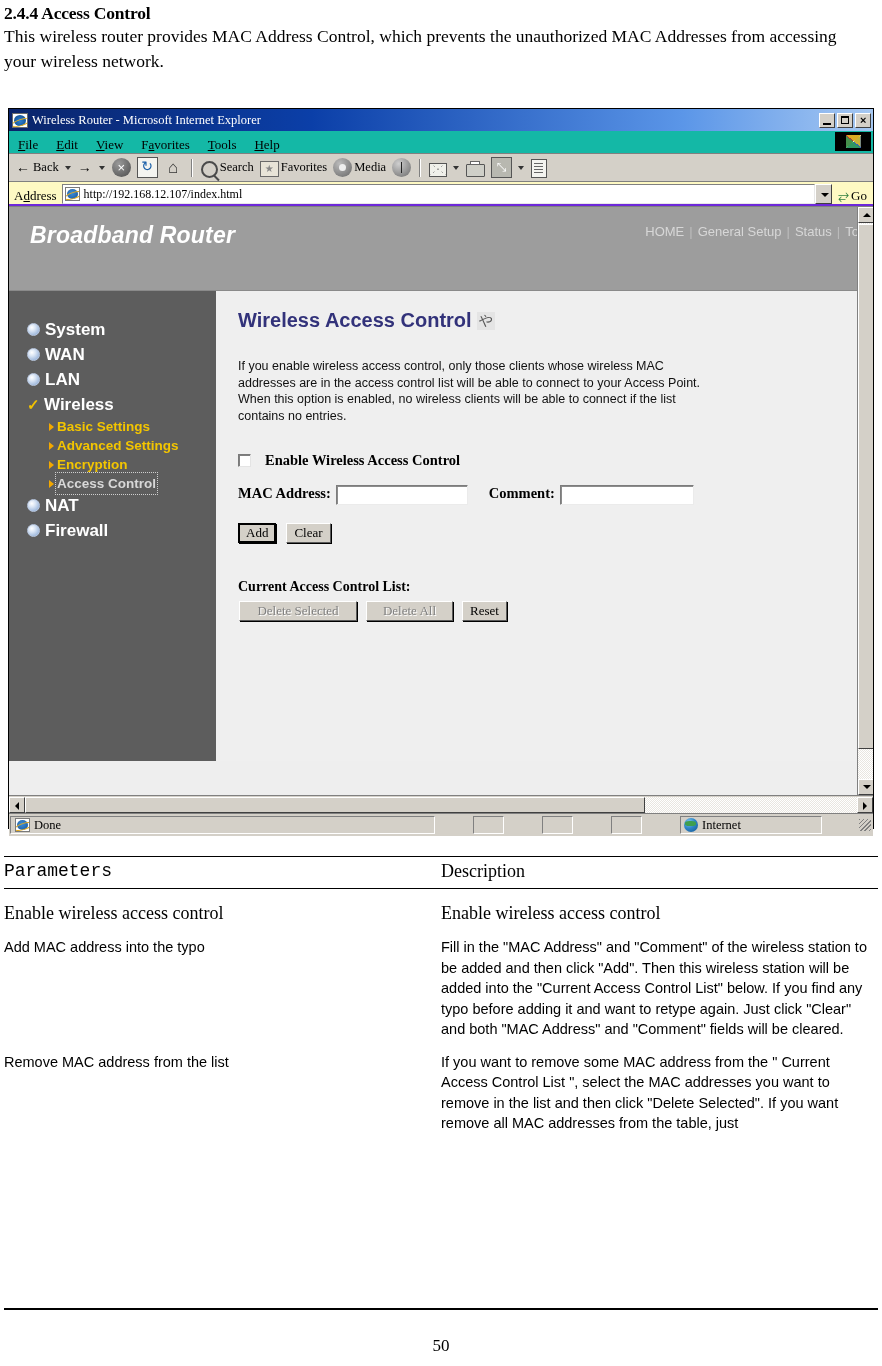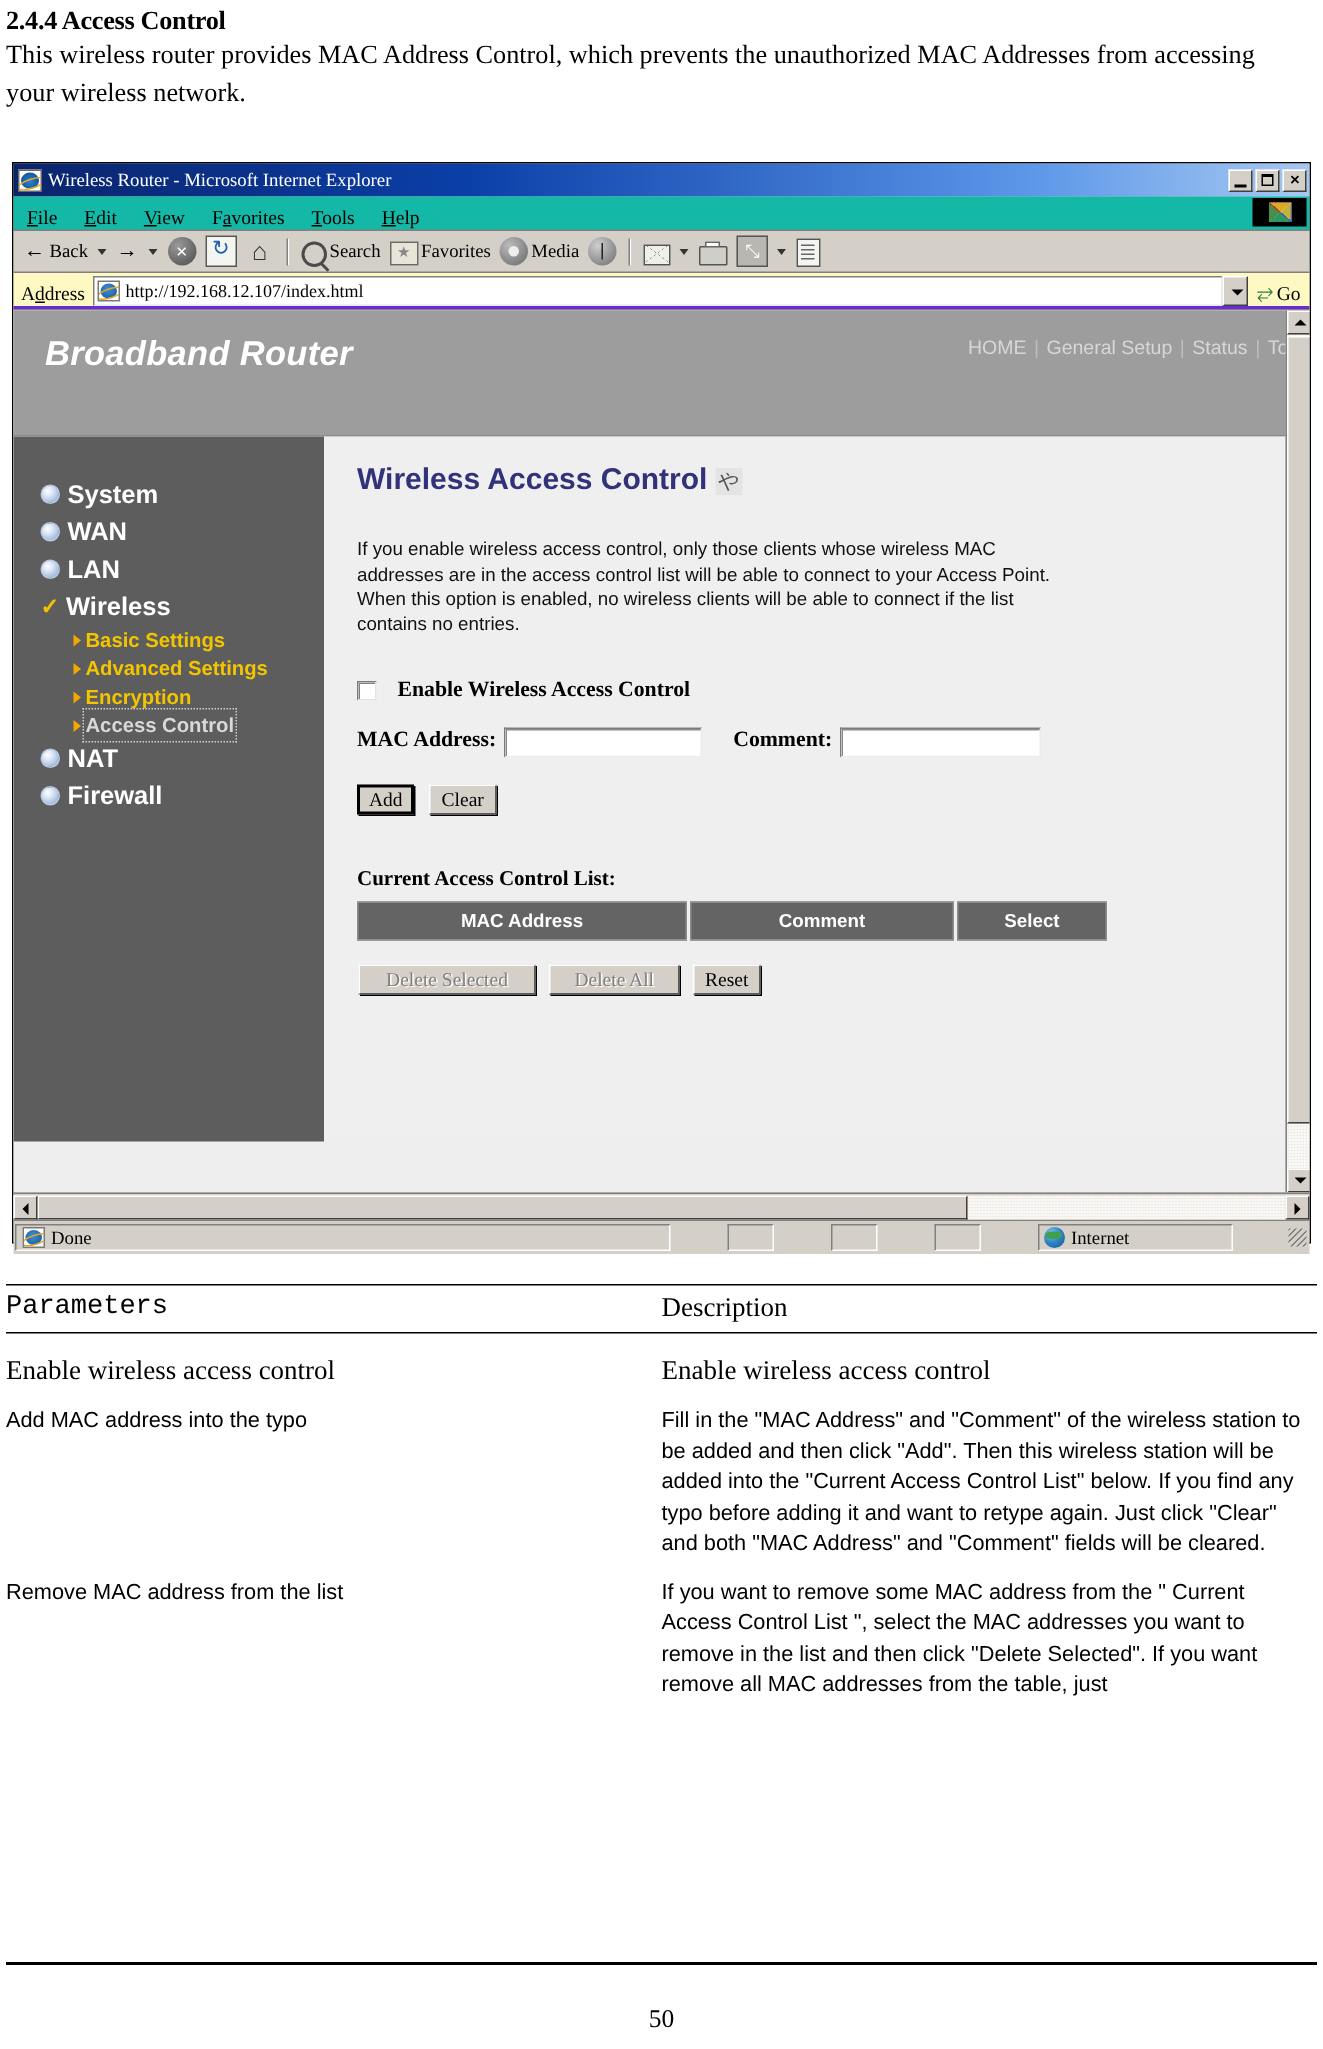--- a/index.html
+++ b/index.html
@@ -392,21 +392,21 @@
     gap:36px;
   }
   .sb-pane {
     height:18px; margin:0 1px;
     border:1px solid #808080; border-right-color:#fff; border-bottom-color:#fff;
     box-sizing:border-box; display:flex; align-items:center;
     font-size:12.5px; padding: 0 3px;
   }
   .sb-main { flex: 1 1 auto; }
   .sb-small { width: 31px; }
-  .sb-zone { width: 130px; }
+  .sb-zone { width: 142px; }
   .globe {
     width:14px;height:14px;border-radius:50%; margin-right:4px; flex:0 0 auto;
     background: radial-gradient(circle at 35% 30%, #7fc8f0 0%, #2f86c8 45%, #14548f 100%);
     position:relative; overflow:hidden;
   }
   .globe::after{content:"";position:absolute;left:1px;top:3px;width:11px;height:5px;
     background:#3f9f4f; border-radius:40%;}
   .sb-ie-ico{
     width:15px;height:14px;position:relative;margin:0 4px 0 1px;flex:0 0 auto;
     background:#fff;border:1px solid #7a7a7a;box-sizing:border-box;overflow:hidden;
@@ -624,25 +624,20 @@
           <span class="txt-input cmt-input"></span>
         </div>
 
         <div class="row-buttons">
           <span class="win-btn default">Add</span>
           <span class="win-btn">Clear</span>
         </div>
 
         <div class="list-caption">Current Access Control List:</div>
 
-        <div class="acl-table">
-          <span class="acl-th th-mac">MAC Address</span>
-          <span class="acl-th th-cmt">Comment</span>
-          <span class="acl-th th-sel">Select</span>
-        </div>
 
         <div class="row-buttons2">
           <span class="win-btn disabled btn-wide">Delete Selected</span>
           <span class="win-btn disabled btn-med">Delete All</span>
           <span class="win-btn">Reset</span>
         </div>
       </div>
     </div>
 
     <div class="vscroll">

